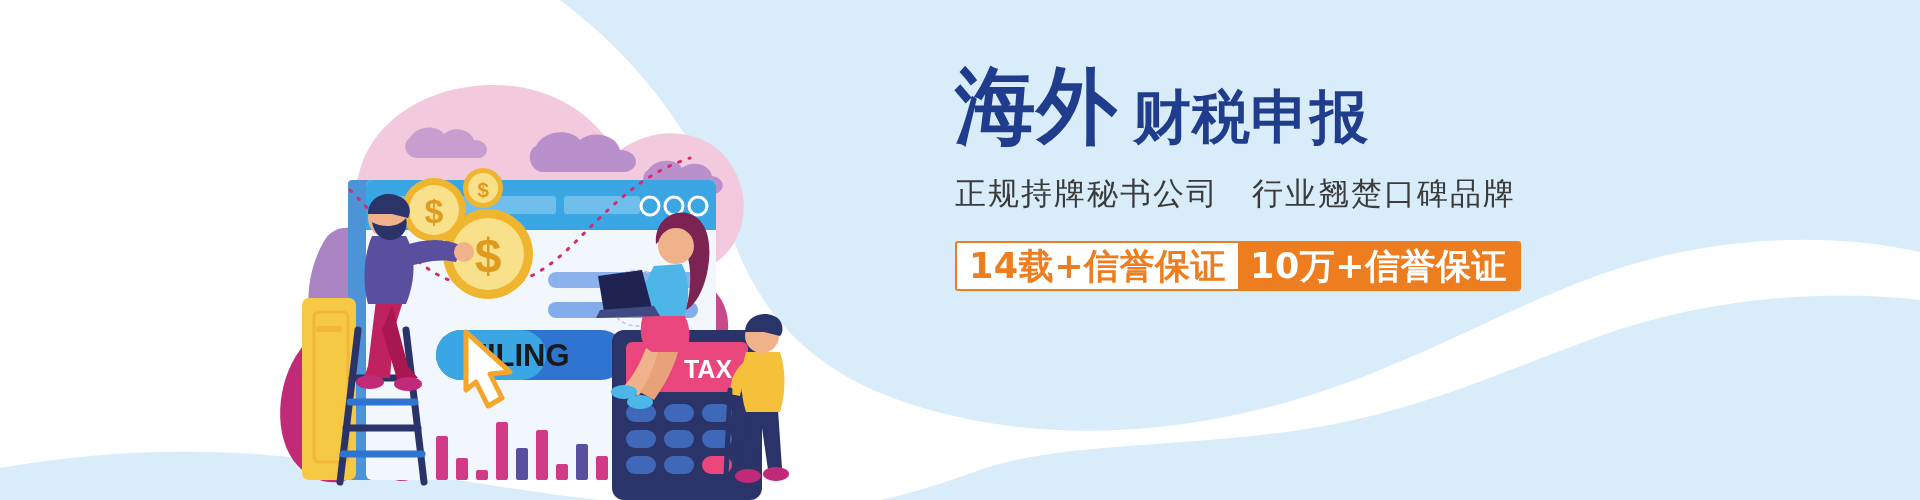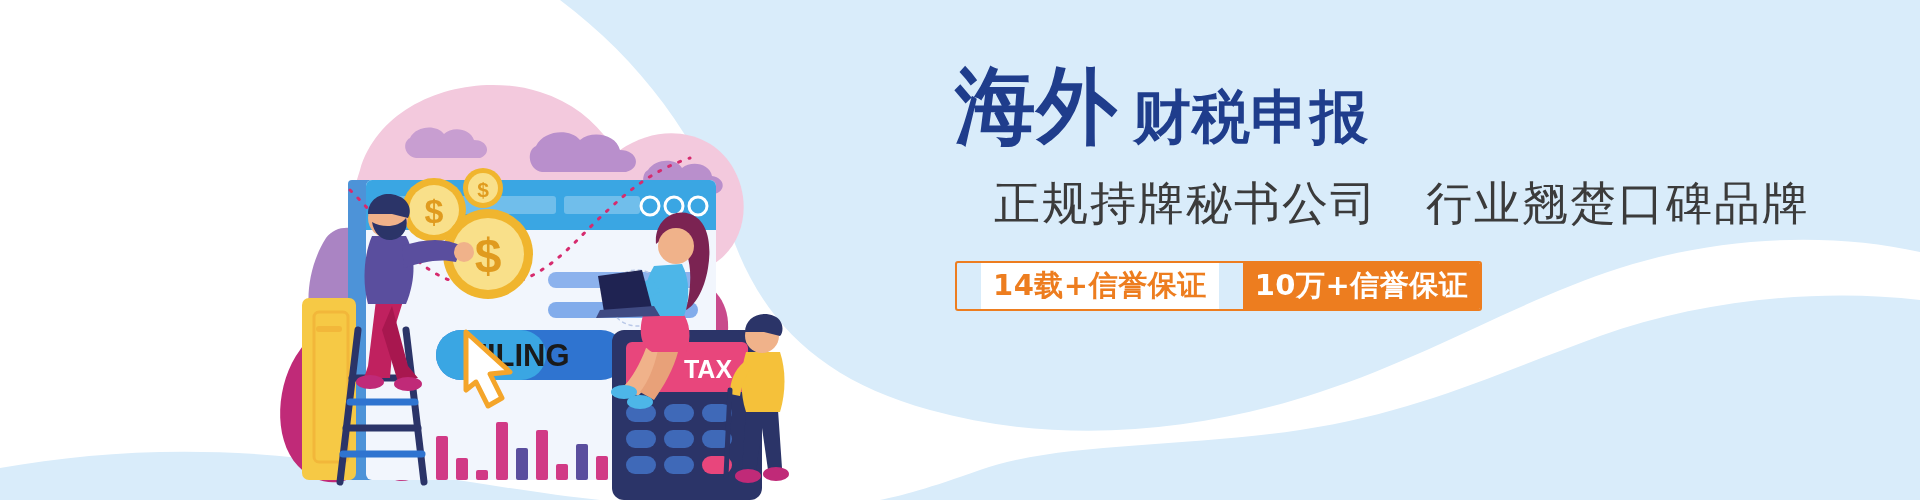--- a/index.html
+++ b/index.html
@@ -4,23 +4,23 @@
 <style>
   html,body{margin:0;padding:0;}
   body{width:1920px;height:500px;overflow:hidden;font-family:"Liberation Sans","DejaVu Sans",sans-serif;background:#d9ecfa;}
   #banner{position:relative;width:1920px;height:500px;overflow:hidden;background:#d9ecfa;}
   .layer{position:absolute;top:0;left:0;width:1920px;height:500px;}
   
   #text-block{position:absolute;left:955px;top:55px;width:640px;height:300px;}
   #headline{white-space:nowrap;line-height:1;height:92px;display:flex;align-items:flex-end;}
   #headline .h-main{font-family:"DejaVu Sans","Liberation Sans",sans-serif;font-size:84px;font-weight:bold;color:#1f3d8c;letter-spacing:1px;line-height:.95;transform:scaleX(.96);transform-origin:left bottom;}
   #headline .h-sub{font-family:"DejaVu Sans","Liberation Sans",sans-serif;font-size:58px;font-weight:bold;color:#1f3d8c;letter-spacing:1px;line-height:.95;margin-left:8px;position:relative;top:-2px;}
-  #subtitle{margin-top:26px;font-size:46px;color:#3b3b3b;letter-spacing:2px;white-space:nowrap;font-family:Liberation Serif, serif;margin-left:39px;}
+  #subtitle{margin-top:26px;font-size:31px;color:#3b3b3b;letter-spacing:2px;white-space:nowrap;font-family:Liberation Serif, serif;}
   #badges{margin-top:26px;display:inline-flex;height:46px;border:2px solid #ed7d1f;border-radius:3px;overflow:hidden;}
-  .badge{display:flex;align-items:center;justify-content:center;padding:14px 12px;font-size:29px;font-weight:bold;letter-spacing:.5px;font-family:"DejaVu Sans","Liberation Sans",sans-serif;margin-left:24px;}
+  .badge{display:flex;align-items:center;justify-content:center;padding:14px 12px;font-size:35px;font-weight:bold;letter-spacing:.5px;font-family:"DejaVu Sans","Liberation Sans",sans-serif;}
   .badge-a{background:#ffffff;color:#ed7d1f;}
   .badge-b{background:#ed7d1f;color:#ffffff;}
   
   #illustration{position:absolute;left:240px;top:30px;width:560px;height:470px;}
 </style>
 </head>
 <body>
 
 <div id="banner">
 

